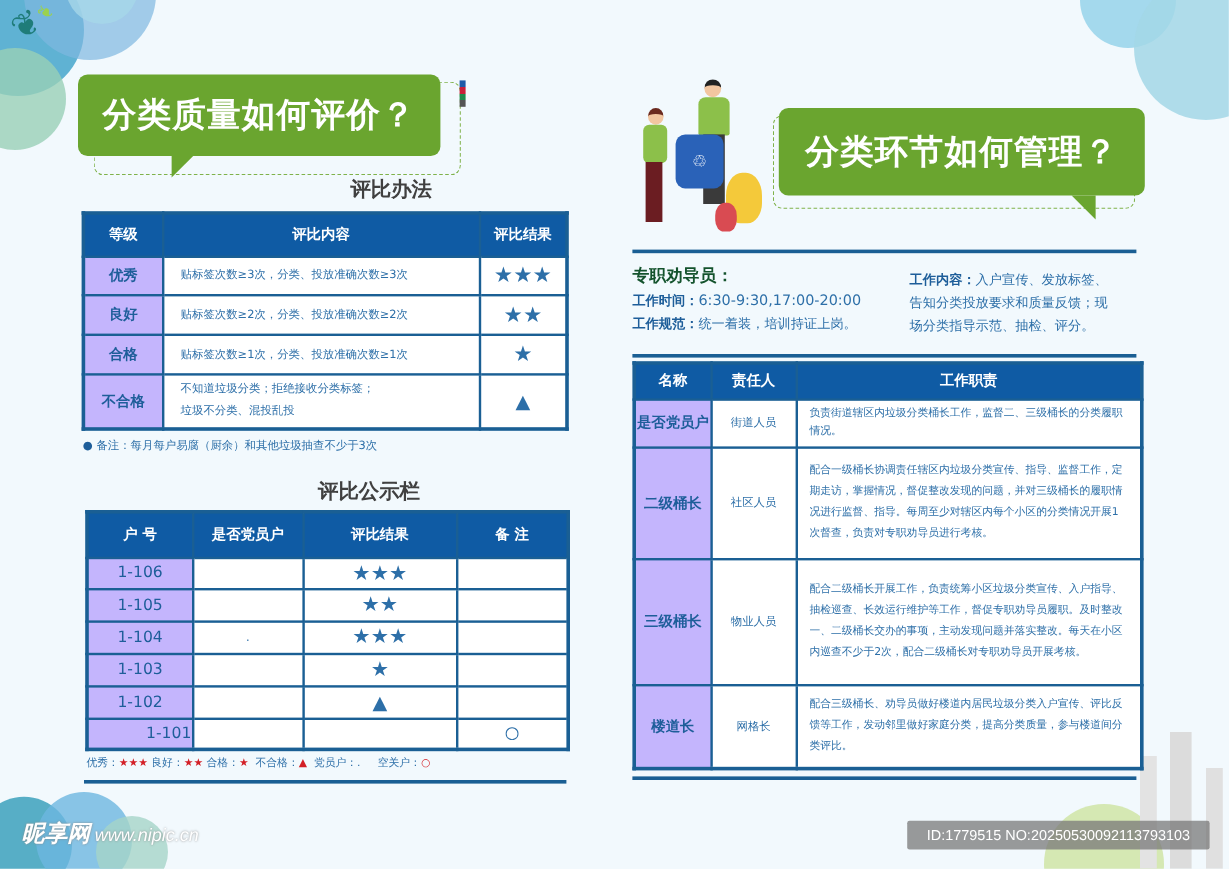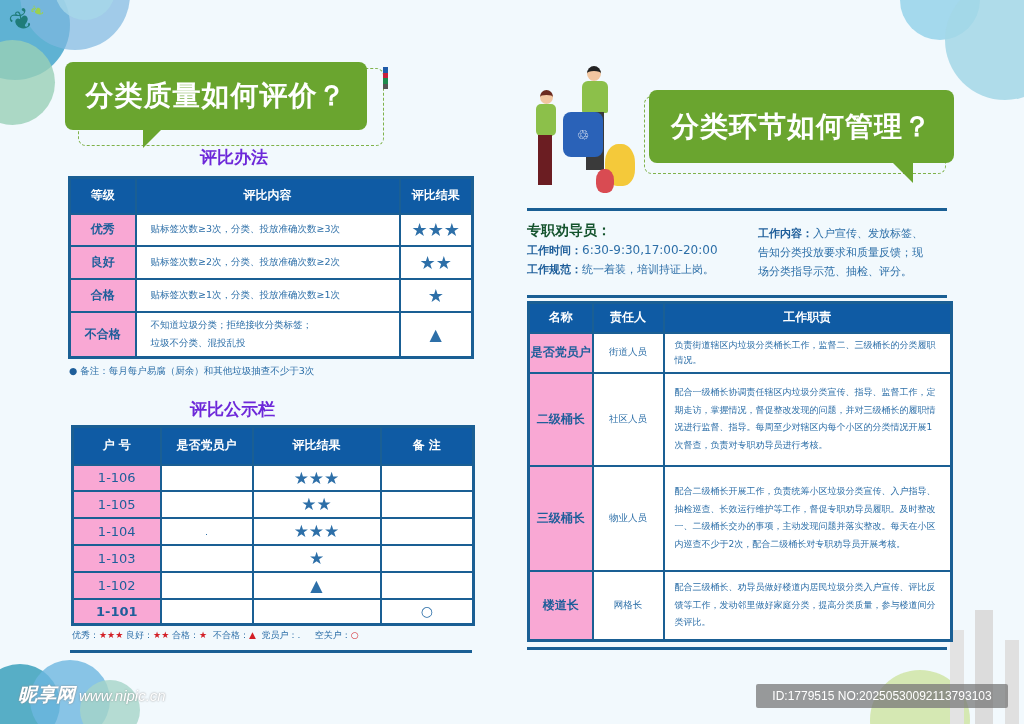--- a/index.html
+++ b/index.html
@@ -19,27 +19,27 @@
     color: #fff; font-weight: bold; display: flex; align-items: center; justify-content: center;
     font-family: "DejaVu Serif", "Liberation Serif", serif;
     letter-spacing: 1px;
   }
   .bubble-dash {
     position: absolute; border: 1.5px dashed #7fb24a; border-radius: 8px;
   }
   .tail { position: absolute; width: 0; height: 0; }
 
   .section-title {
-    position: absolute; color: #6d28d9; font-weight: bold; text-align: left;
+    position: absolute; color: #404040; font-weight: bold; text-align: right;
   }
 
   table { border-collapse: collapse; position: absolute; table-layout: fixed; }
   td, th { border: 2px solid #1a5f94; text-align: center; vertical-align: middle; }
   th { background: #0f5ba4; color: #fff; font-weight: bold; font-size: 12px; }
-  td.lbl { background: #f9a8d4; color: #1e5e9a; font-weight: bold; font-size: 12px; }
+  td.lbl { background: #c4b5fd; color: #1e5e9a; font-weight: bold; font-size: 12px; }
   td.val { background: #fff; color: #2d6fa8; font-size: 9.5px; }
   .red { color: #d31f26; }
 
   .legend { position: absolute; font-size: 9px; color: #2d6fa8; white-space: nowrap; }
   .hr { position: absolute; height: 3px; background: #1a5f94; }
 
   .info { position: absolute; font-size: 11px; color: #2d6fa8; line-height: 19px; white-space: nowrap; }
   .info b { color: #1e5e9a; }
 
   .wm-id {
@@ -168,21 +168,21 @@
     <td class="val red" style="font-size:17px;">★</td>
     <td class="val red" style="font-size:13px;"></td>
   </tr>
   <tr style="height:27px;">
     <td class="lbl" style="font-size:13px;font-weight:normal;">1-102</td>
     <td class="val"></td>
     <td class="val red" style="font-size:16px;">▲</td>
     <td class="val red" style="font-size:13px;"></td>
   </tr>
   <tr style="height:26px;">
-    <td class="lbl" style="font-size:13px;font-weight:bold;">1-101</td>
+    <td class="lbl" style="font-size:13px;font-weight:normal;text-align:right;">1-101</td>
     <td class="val"></td>
     <td class="val red" style="font-size:17px;"></td>
     <td class="val red" style="font-size:14px;font-weight:bold;">○</td>
   </tr>
 </tbody>
   </table>
 
 <div class="legend" style="left:72px;top:629px;">
   <span>优秀：</span><span class="red">★★★</span>
   <span>良好：</span><span class="red">★★</span>

